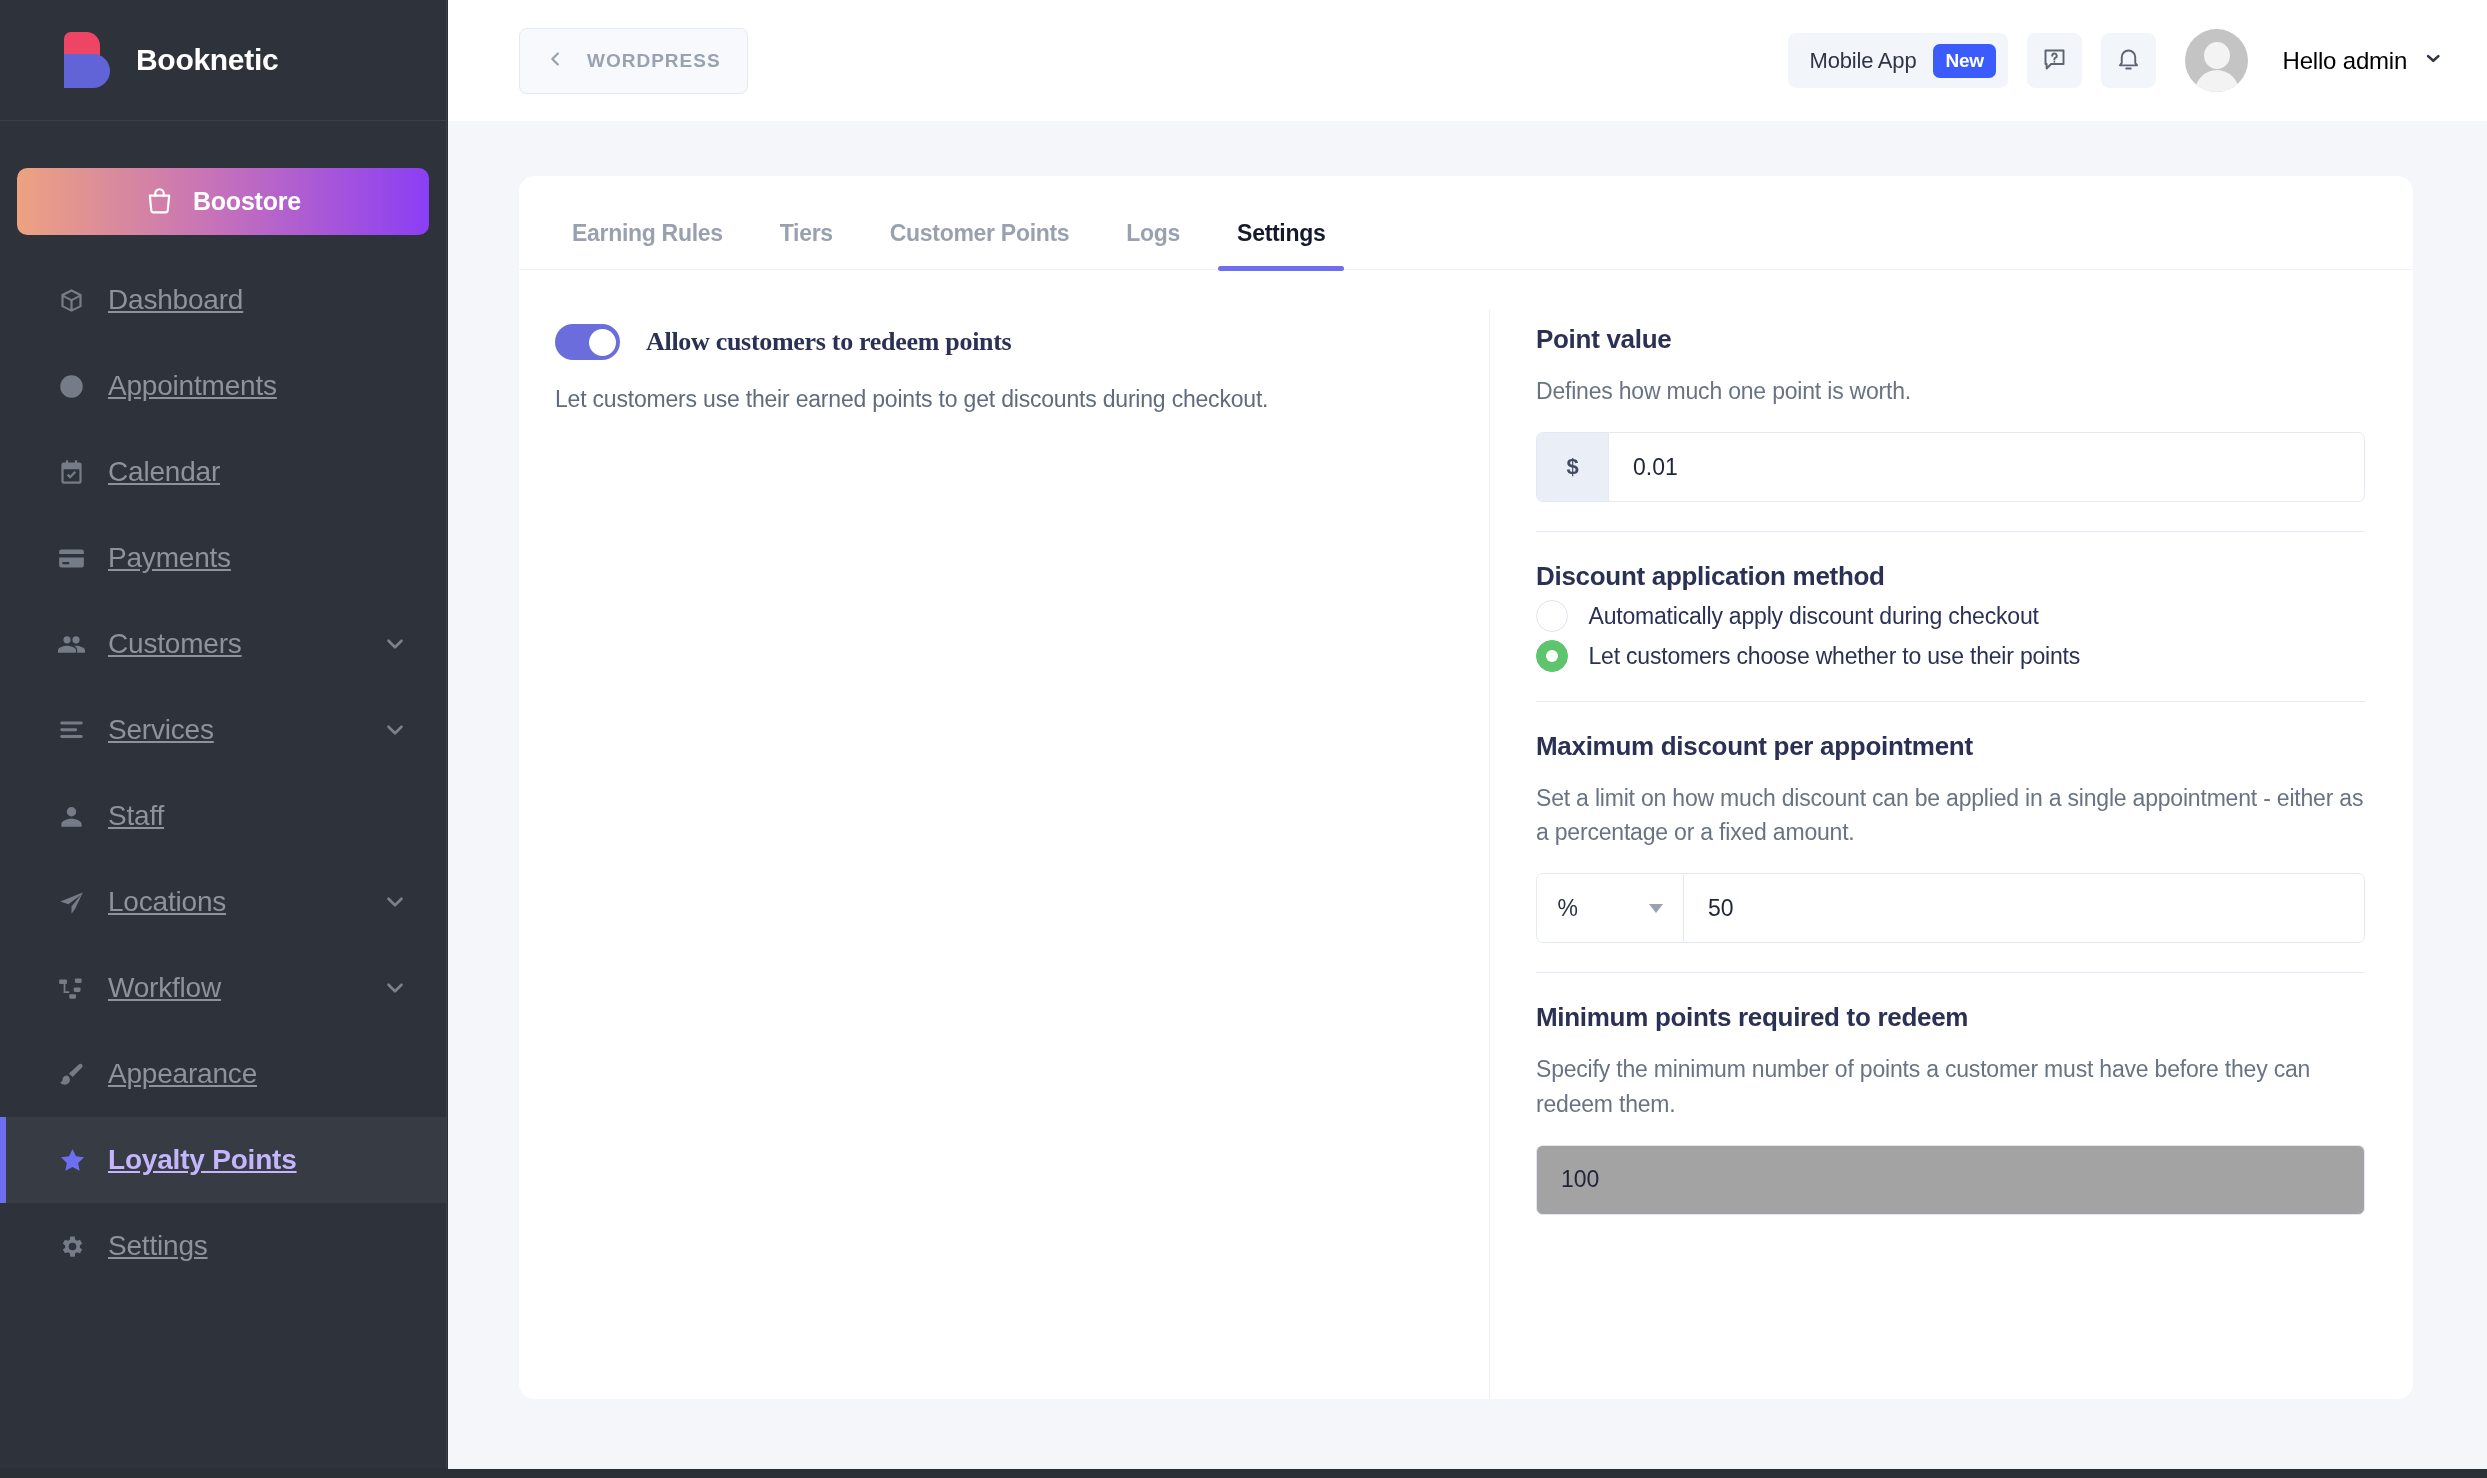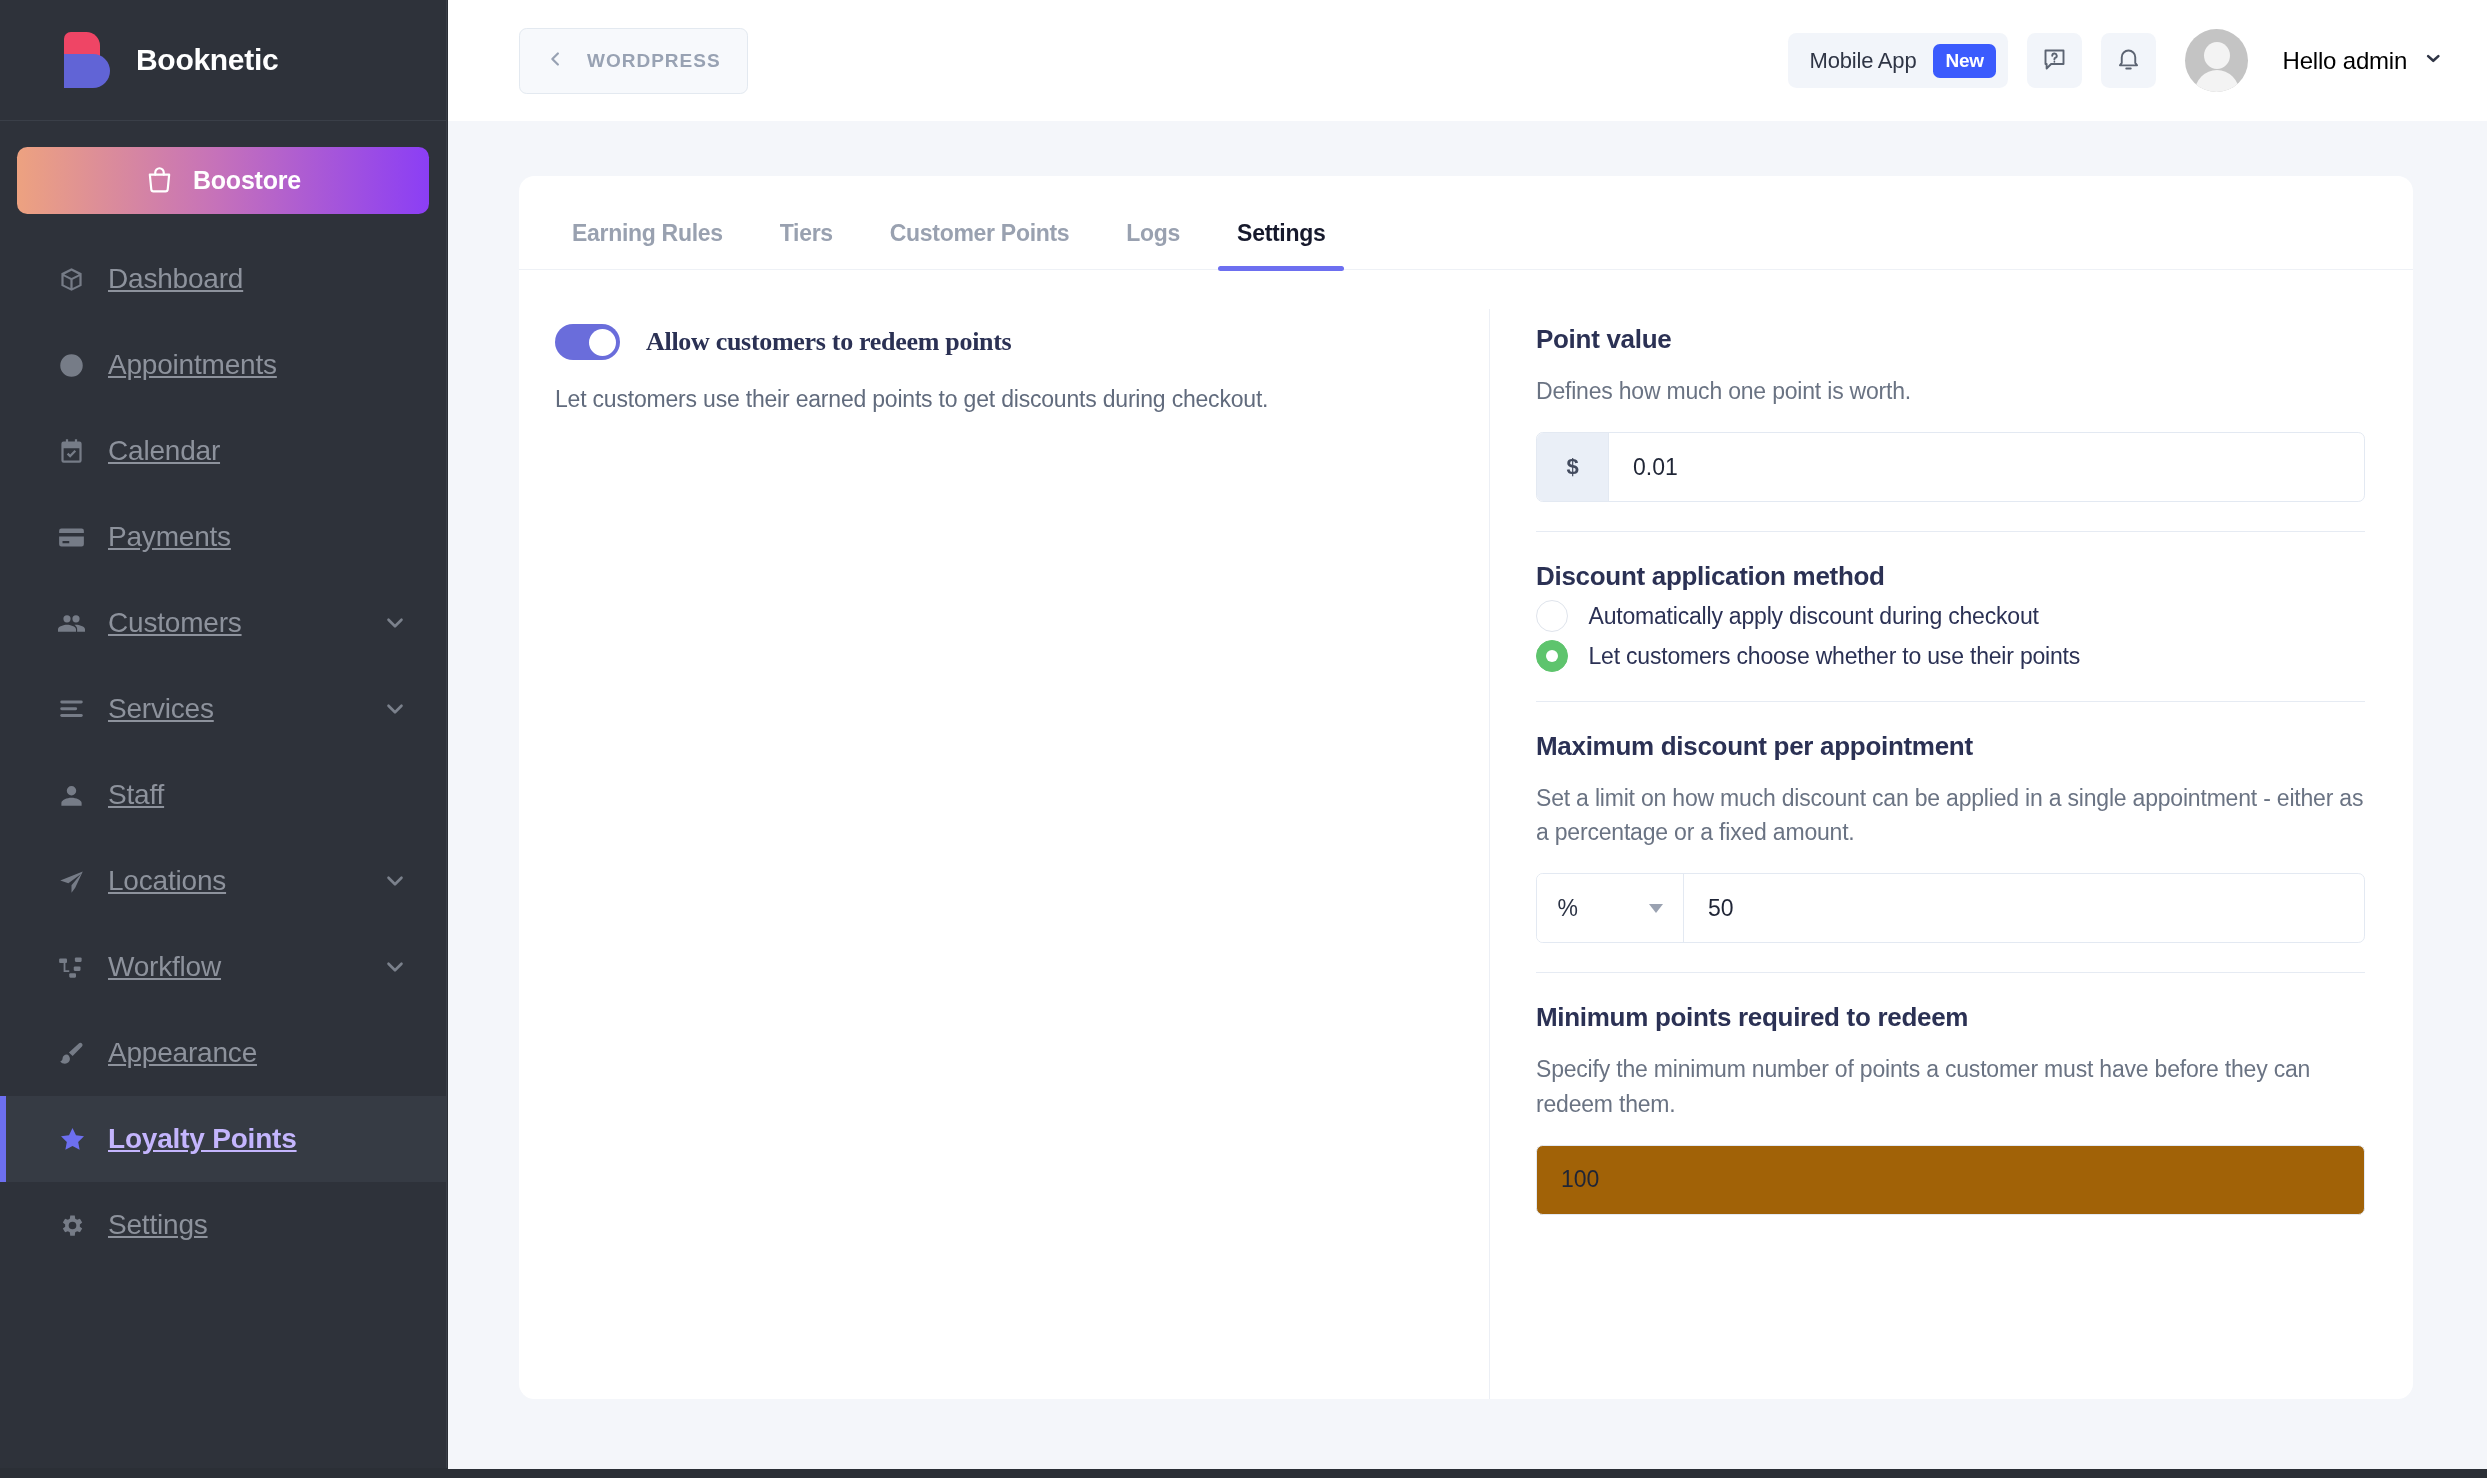--- a/index.html
+++ b/index.html
@@ -38,20 +38,21 @@
   .brand-name {
     color: #ffffff; font-size: 30px; font-weight: 600; letter-spacing: -0.3px;
   }
 
   .boostore-wrap { padding: 26px 17px 17px 17px; }
   .boostore {
     height: 67px; border-radius: 10.3px;
     background: linear-gradient(90deg, #eda280 0%, #c672b9 48%, #8b3ef5 100%);
     display: flex; align-items: center; justify-content: center; gap: 19px;
     cursor: pointer;
+    margin-top: 21px;
   }
   .boostore .label { color:#fff; font-size: 25px; font-weight: 700; letter-spacing: -0.2px; }
 
   .nav { padding-top: 5.1px; }
   .nav-item {
     position: relative;
     height: 86px;
     display: flex; align-items: center;
     padding-left: 58px; padding-right: 38px;
     cursor: pointer;
@@ -187,21 +188,21 @@
     border-top:9.4px solid #9aa2b1; margin-left:auto;
   }
   .field {
     flex:1; border:0; outline:0; padding: 0 24px; font-size: 23px; color:#1f2536;
     font-family: "Liberation Sans", sans-serif; background: transparent;
   }
   .input-plain {
     margin-top: 24px; width: 100%; height: 70px;
     border: 0.9px solid #e3e9f2; border-radius: 6.8px; outline:0;
     padding: 0 24px; font-size: 23px; color:#1f2536;
-    font-family: "Liberation Sans", sans-serif; background:#a16207;
+    font-family: "Liberation Sans", sans-serif; background:#a3a3a3;
   }
 
   .radio-row { display:flex; align-items:center; gap: 20.5px; margin-top: 8px; cursor:pointer;text-align:center; }
   .radio {
     width: 32px; height: 32px; border-radius: 50%; border: 1.7px solid #dfe4ec;
     background:#fff; flex:0 0 auto; position: relative;
   }
   .radio.checked { border-color:#5ec46d; background:#5ec46d; }
   .radio.checked::after {
     content:""; position:absolute; left:50%; top:50%; transform:translate(-50%,-50%);

